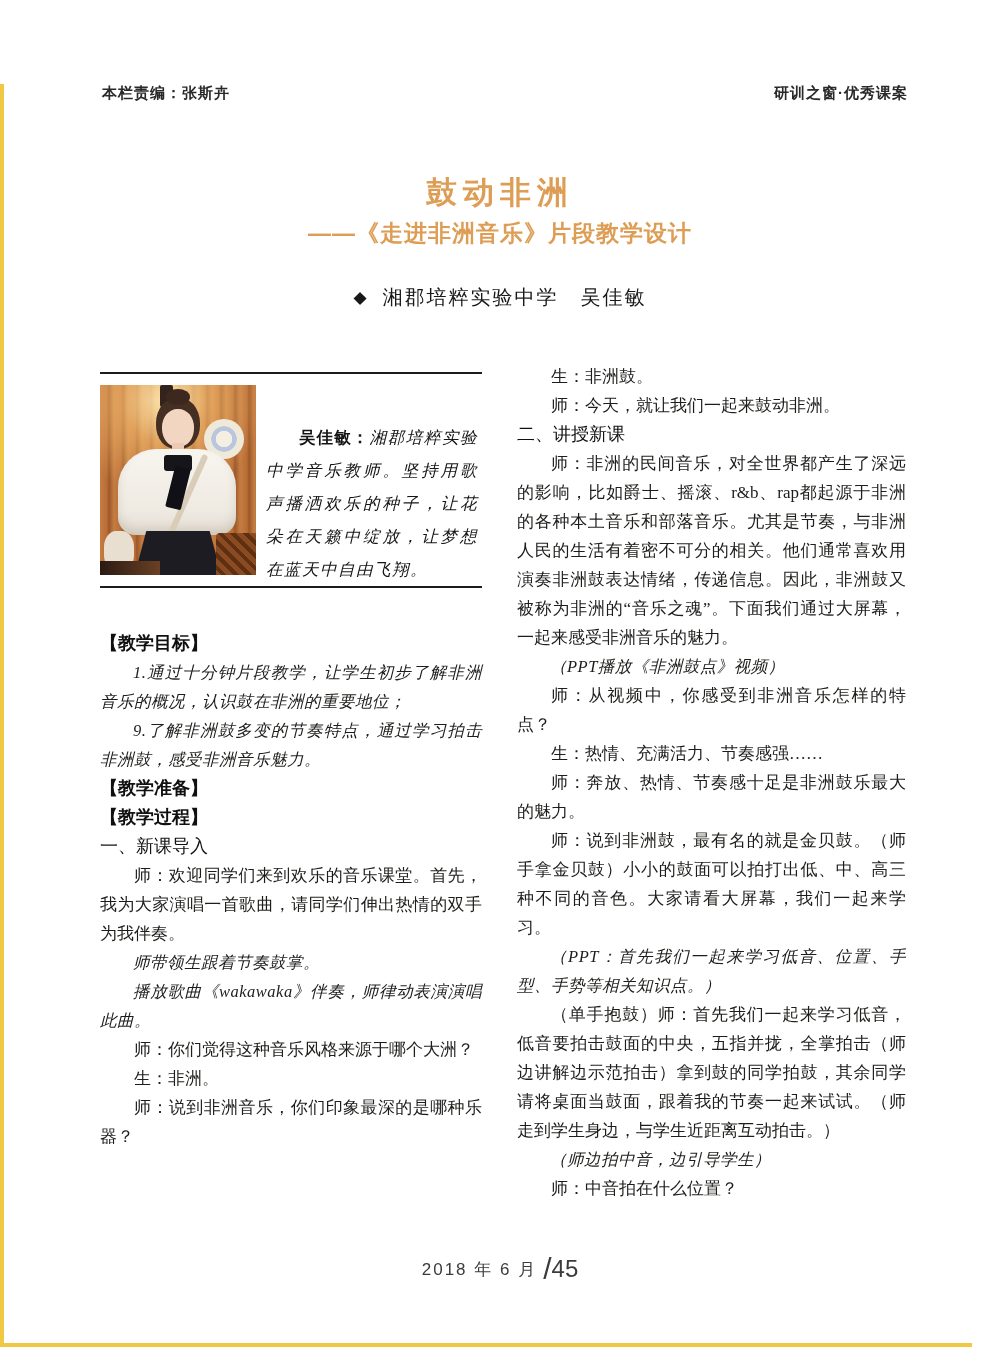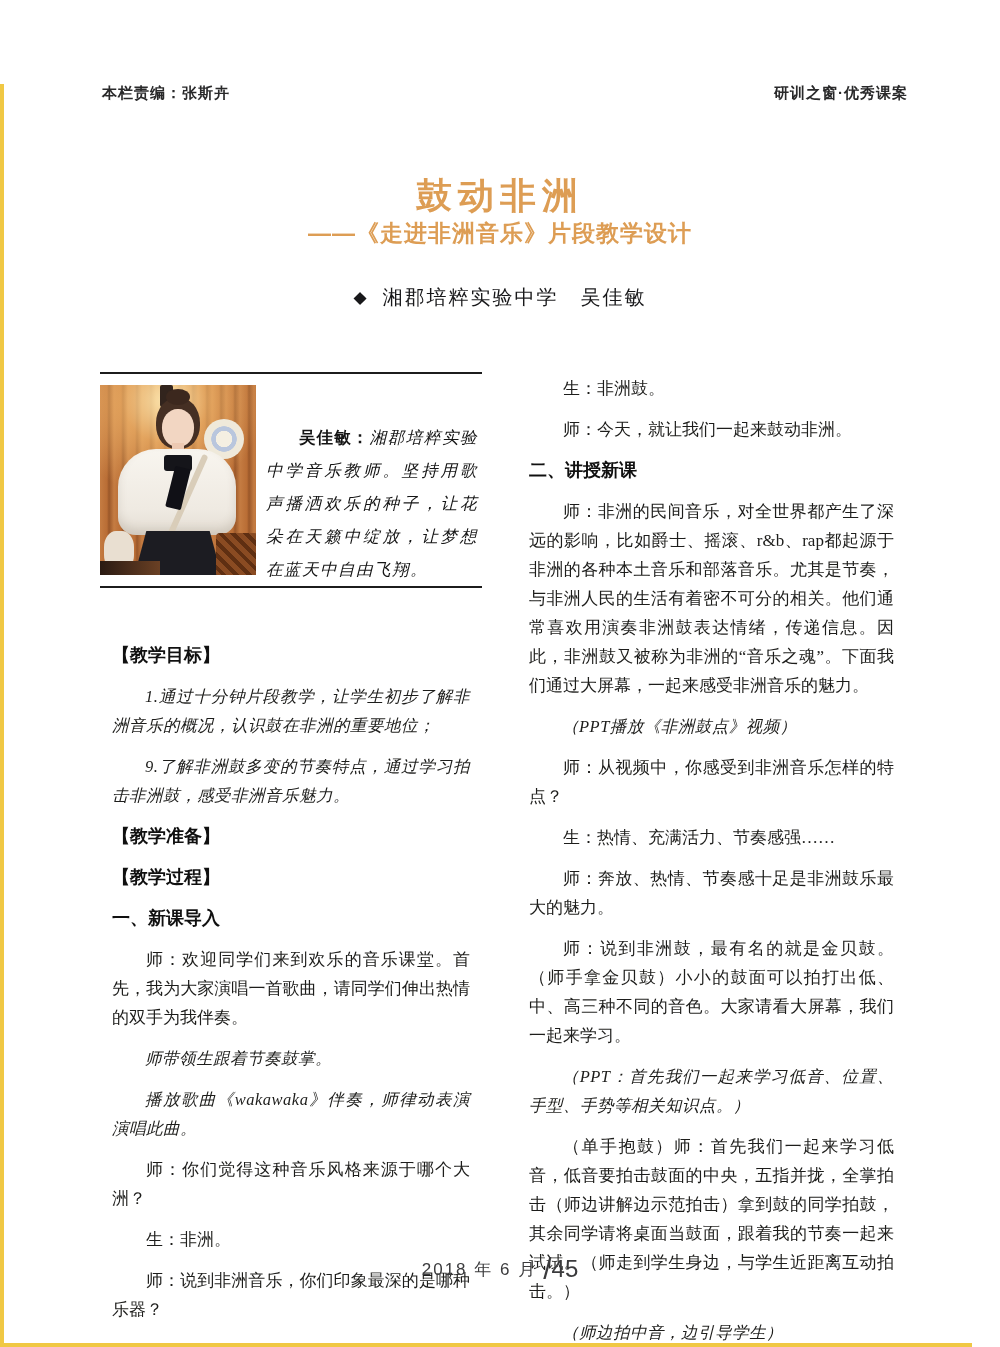--- a/index.html
+++ b/index.html
@@ -10,21 +10,21 @@
   }
   
   .edge-left{position:absolute;left:0;top:84px;bottom:0;width:4px;background:#f0c844;}
   .edge-bottom{position:absolute;left:0;bottom:0;height:4px;right:28px;background:#f0c844;}
 
   .header-row{position:absolute;top:84px;left:102px;width:806px;display:flex;justify-content:space-between;
     font-family:"Liberation Sans","DejaVu Sans",sans-serif;font-weight:bold;font-size:15px;color:#29292a;letter-spacing:1px;}
 
   .title{position:absolute;top:172px;left:0;width:100%;text-align:center;
     font-family:"Liberation Sans","DejaVu Sans",sans-serif;font-weight:bold;
-    font-size:36px;color:#dd9d54;letter-spacing:6px;}
+    font-size:31px;color:#dd9d54;letter-spacing:6px;}
   .subtitle{position:absolute;top:218px;left:0;width:100%;text-align:center;
     font-family:"Liberation Sans","DejaVu Sans",sans-serif;font-weight:bold;
     font-size:23px;color:#dd9d54;letter-spacing:1px;}
   .author-line{position:absolute;top:284px;left:0;width:100%;text-align:center;
     font-size:20px;color:#18181a;letter-spacing:2px;}
   .author-line .diamond{font-size:17px;margin-right:14px;position:relative;top:-1px;}
 
   
   .bio{position:absolute;top:372px;left:100px;width:382px;height:212px;
     border-top:2px solid #1c1c1c;border-bottom:2px solid #1c1c1c;}
@@ -54,25 +54,25 @@
     clip-path:polygon(14% 0,86% 0,100% 100%,0 100%);}
   .photo .bag{position:absolute;left:4px;top:146px;width:30px;height:40px;border-radius:40%;background:#e9dfd1;}
   .photo .basket{position:absolute;left:116px;top:148px;width:42px;height:44px;
     background:repeating-linear-gradient(45deg,#8a4b22 0 5px,#5f2f12 5px 9px);border-radius:4px;}
   .photo .floor{position:absolute;left:0;top:176px;width:60px;height:16px;background:linear-gradient(90deg,#2a1a12,#6a4024);}
 
   
   .col{position:absolute;font-size:17px;line-height:29px;}
   .col-left{top:629px;left:100px;width:382px;}
   .col-right{top:362px;left:517px;width:389px;}
-  .col p{margin:12px;text-align:justify;}
+  .col p{margin:0;text-align:justify;}
   .col p.dialog{text-indent:2em;font-family:"Liberation Serif","DejaVu Serif",serif;}
   .col p.stage{text-indent:2em;font-style:italic;font-size:16.5px;letter-spacing:0.5px;}
   .col p.section{font-family:"Liberation Sans","DejaVu Sans",sans-serif;font-weight:bold;font-size:18px;text-indent:0;color:#101010;}
-  .col p.subsection{font-family:"Liberation Sans","DejaVu Sans",sans-serif;font-weight:bold;font-size:18px;text-indent:0;color:#101010;}
+  .col p.subsection{font-family:"Liberation Sans","DejaVu Sans",sans-serif;font-weight:normal;font-size:18px;text-indent:0;color:#101010;}
 
   .footer{position:absolute;top:1252px;left:0;width:100%;text-align:center;color:#3b3b3d;
     font-family:"Liberation Sans","DejaVu Sans",sans-serif;font-size:17px;letter-spacing:2px;}
   .footer .slash{font-size:30px;font-weight:400;margin-left:6px;vertical-align:-4px;letter-spacing:0;}
   .footer .pagenum{font-size:24px;letter-spacing:0;vertical-align:-2px;}
 </style>
 </head>
 <body>
 
 <div class="page">

